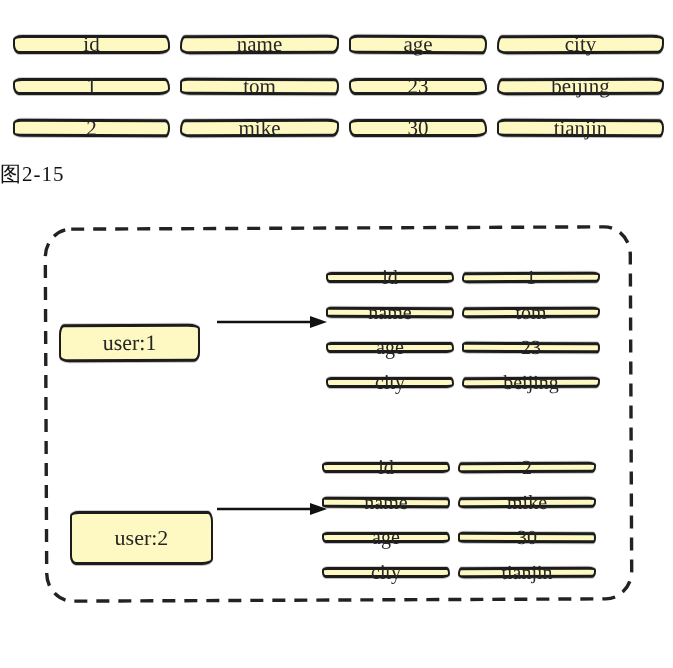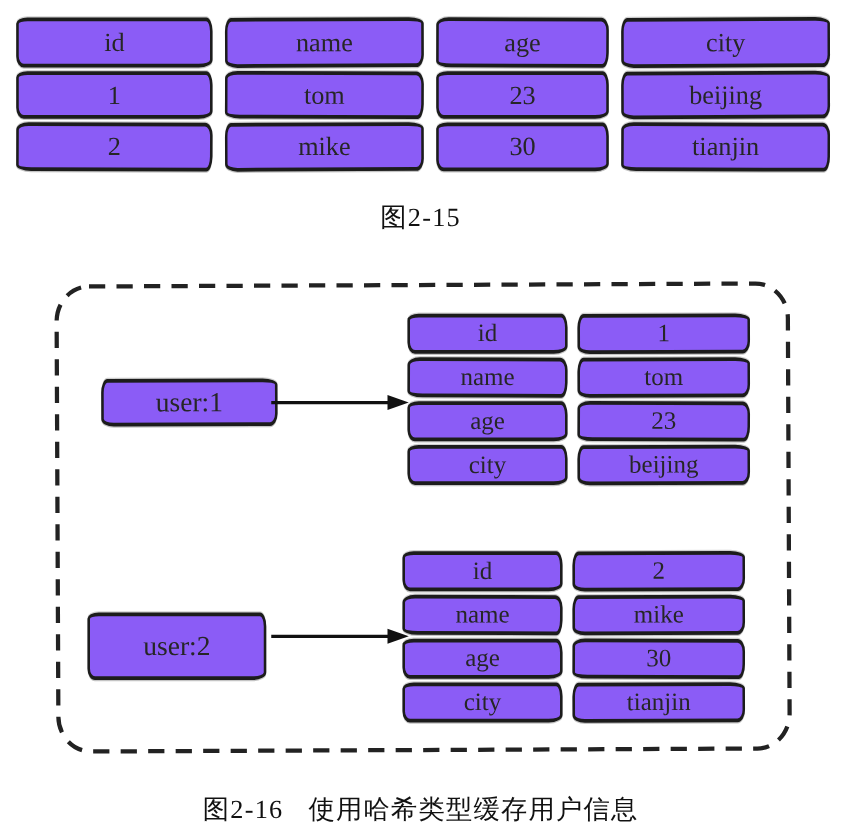--- a/index.html
+++ b/index.html
@@ -8,29 +8,30 @@
     width: 673px;
     height: 668px;
     background: #ffffff;
     overflow: hidden;
     font-family: "Liberation Serif", "DejaVu Serif", serif;
     color: #262626;
   }
 
   
   .sketch {
-    background: #8b5cf6;
+    background: #fef9c3;
     border: solid #1c1c1c;
     border-width: 3px 2px 3px 2px;
     border-radius: 9px 5px 11px 6px / 5px 11px 6px 9px;
     box-shadow: 0 1px 0 rgba(20,20,20,0.25), 0 -1px 0 rgba(20,20,20,0.2);
     display: flex;
     align-items: center;
     justify-content: center;
     box-sizing: border-box;
+    margin-top: 21px;
   }
   .sketch:nth-child(2n) {
     border-radius: 5px 12px 6px 10px / 11px 5px 10px 6px;
     transform: rotate(-0.25deg);
   }
   .sketch:nth-child(3n) {
     border-radius: 10px 6px 5px 12px / 6px 10px 12px 5px;
     transform: rotate(0.2deg);
   }
 
@@ -45,21 +46,21 @@
     column-gap: 10px;
     row-gap: 3px;
   }
   .rel-table .sketch { font-size: 21px; }
 
   
   .caption {
     position: absolute;
     left: 0; width: 673px;
     display: flex;
-    justify-content: center;
+    justify-content: flex-start;
     gap: 20px;
     font-size: 21px;
     color: #111111;
     letter-spacing: 1px;
   }
   .caption-1 { top: 160px; }
   .caption-2 { top: 633px; }
 
   
   .dash-wrap {
@@ -67,21 +68,21 @@
     left: 43px; top: 224px;
     width: 592px; height: 380px;
     transform: rotate(-0.25deg);
   }
 
   
   .key-box {
     position: absolute;
     font-size: 22px;
   }
-  .key-box-1 { left: 81px; top: 303px; width: 141px; height: 38px; }
+  .key-box-1 { left: 59px; top: 303px; width: 141px; height: 38px; }
   .key-box-2 { left: 70px; top: 490px; width: 143px; height: 54px; }
 
   
   .arrow {
     position: absolute;
     width: 112px; height: 16px;
   }
   .arrow-1 { left: 216px; top: 314px; }
   .arrow-2 { left: 216px; top: 501px; }
 
@@ -163,18 +164,14 @@
     <div class="sketch">id</div>
     <div class="sketch">2</div>
     <div class="sketch">name</div>
     <div class="sketch">mike</div>
     <div class="sketch">age</div>
     <div class="sketch">30</div>
     <div class="sketch">city</div>
     <div class="sketch">tianjin</div>
   </div>
 
-  <div class="caption caption-2">
-    <span>图2-16</span>
-    <span>使用哈希类型缓存用户信息</span>
-  </div>
 
 </div>
 
 </body></html>

